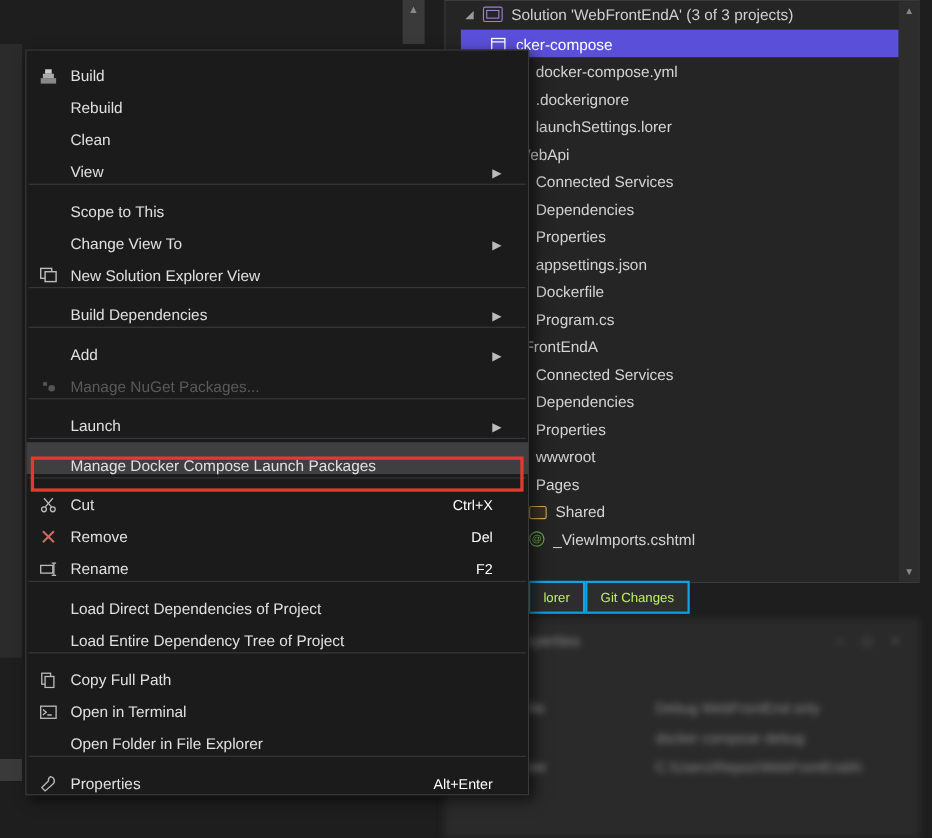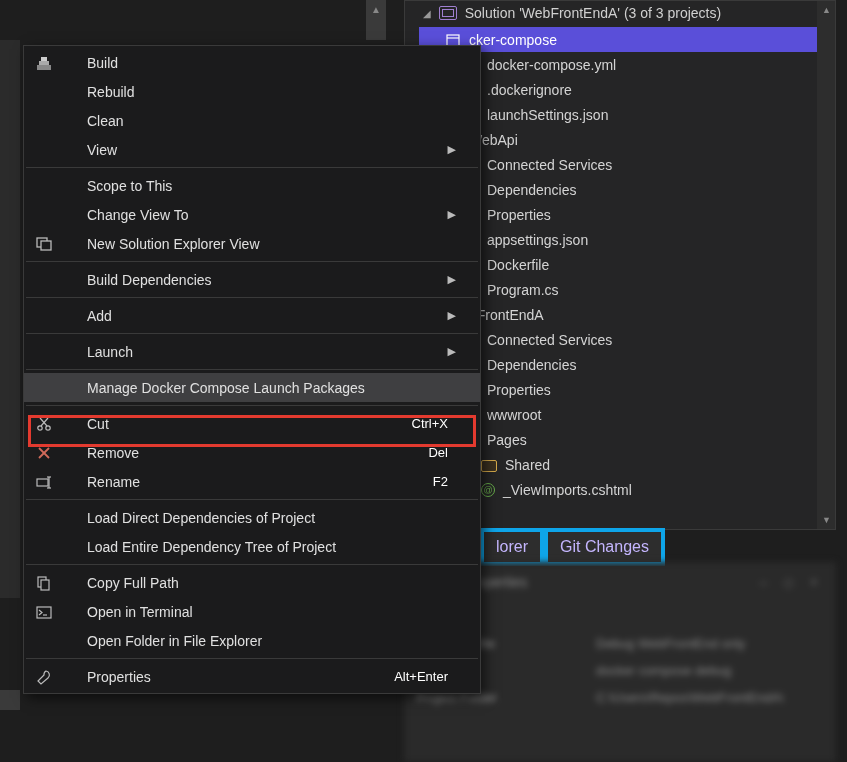--- a/index.html
+++ b/index.html
@@ -70,22 +70,22 @@
   .file-ic { background:#888; clip-path: polygon(0 0, 70% 0, 100% 25%, 100% 100%, 0 100%); opacity:.35;}
   .folder-ic { width:16px; height:12px; margin-top:2px; border:1.5px solid #d4a94a; border-radius:2px; background:#3a3020;}
   .cs-ic { font-family:monospace; font-size:11px; color:#6b9a46; line-height:14px;}
   .cshtml-ic { width:14px; height:14px; border-radius:50%; border:1.5px solid #6ab04c; font-size:9px; text-align:center; color:#6ab04c; line-height:12px;}
 
   .bottom-tabs {
     position:absolute; left:480px; top:528px;
     display:flex; gap:0;
   }
   .btab {
-    padding:6px 12px; background:#2d2d2d; color:#c4b5fd; font-size:16px;
-    border:4px solid #0ea5e9;
+    padding:6px 12px; background:#2d2d2d; color:#bef264; font-size:12px;
+    border:2px solid #0ea5e9;
   }
 
   
   .props-panel {
     position:absolute; left:404px; top:562px; width:432px; height:200px;
     background:#2a2a2a; filter: blur(3px);
     padding:12px; color:#888;
   }
   .props-panel .hdr{display:flex; justify-content:space-between; margin-bottom:16px;}
   .props-panel .dots{letter-spacing:6px; color:#666;}
@@ -97,26 +97,25 @@
   
   .ctx-menu {
     position:absolute; left:23px; top:45px; width:458px;
     background:#1b1b1c;
     border:1px solid #3a3a3a;
     box-shadow: 4px 4px 12px rgba(0,0,0,.6);
     padding:2px 0;
     z-index:50;
   }
   .mi {
-    display:flex; align-items:center;
+    display:flex; align-items:flex-end;
     height:29px;
     padding:0 14px 0 0;
     color:#e0e0e0;
     font-size:14px;
-    gap:23px;
   }
   .mi .icn { width:40px; display:flex; align-items:center; justify-content:center; color:#bbb;}
   .mi .lbl { flex:1; }
   .mi .shortcut { color:#ffffff; padding-right:18px; font-size:13px;}
   .mi .arrow { color:#bbb; font-size:11px; padding-right:10px;}
   .mi.disabled { color:#5a5a5a; }
   .mi.hovered { background:#3f3f41; }
   .sep { height:1px; background:#3a3a3a; margin:3px 2px; }
 
   .highlight-box {
@@ -155,21 +154,21 @@
       <div class="tree-row" style="padding-left: 44px;">
         <span class="node-icon file-ic"></span>
         <span>docker-compose.yml</span>
       </div>
       <div class="tree-row" style="padding-left: 44px;">
         <span class="node-icon file-ic"></span>
         <span>.dockerignore</span>
       </div>
       <div class="tree-row" style="padding-left: 44px;">
         <span class="node-icon file-ic"></span>
-        <span>launchSettings.json</span>
+        <span>launchSettings.lorer</span>
       </div>
       <div class="tree-row" style="padding-left: 26px;">
         <span class="node-icon"><svg viewBox="0 0 16 16">
             <rect x="2" y="3" width="12" height="11" fill="none" stroke="#9a9a9a" stroke-width="1.2"></rect>
             <line x1="2" y1="6" x2="14" y2="6" stroke="#9a9a9a" stroke-width="1.2"></line>
           </svg></span>
         <span>WebApi</span>
       </div>
       <div class="tree-row" style="padding-left: 44px;">
         <span class="node-icon file-ic"></span>
@@ -308,20 +307,29 @@
       <span class="icn"></span>
       <span class="lbl">Build Dependencies</span>
       <span class="arrow">▶</span>
     </div>
     <div class="sep"></div>
     <div class="mi">
       <span class="icn"></span>
       <span class="lbl">Add</span>
       <span class="arrow">▶</span>
     </div>
+    <div class="mi disabled">
+      <span class="icn">
+        <svg viewBox="0 0 16 16">
+          <circle cx="5" cy="6" r="2" fill="#555"></circle>
+          <circle cx="11" cy="10" r="3" fill="#555"></circle>
+        </svg>
+      </span>
+      <span class="lbl">Manage NuGet Packages...</span>
+    </div>
     <div class="sep"></div>
     <div class="mi">
       <span class="icn"></span>
       <span class="lbl">Launch</span>
       <span class="arrow">▶</span>
     </div>
     <div class="sep"></div>
     <div class="mi hovered">
       <span class="icn"></span>
       <span class="lbl">Manage Docker Compose Launch Packages</span>

